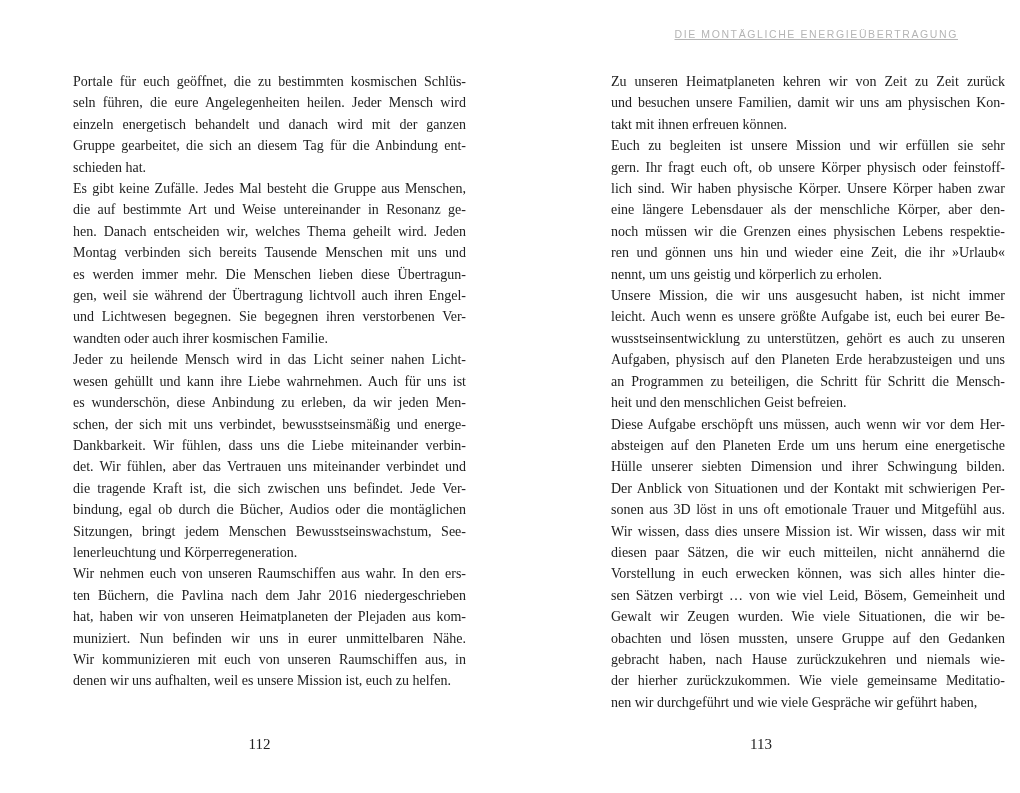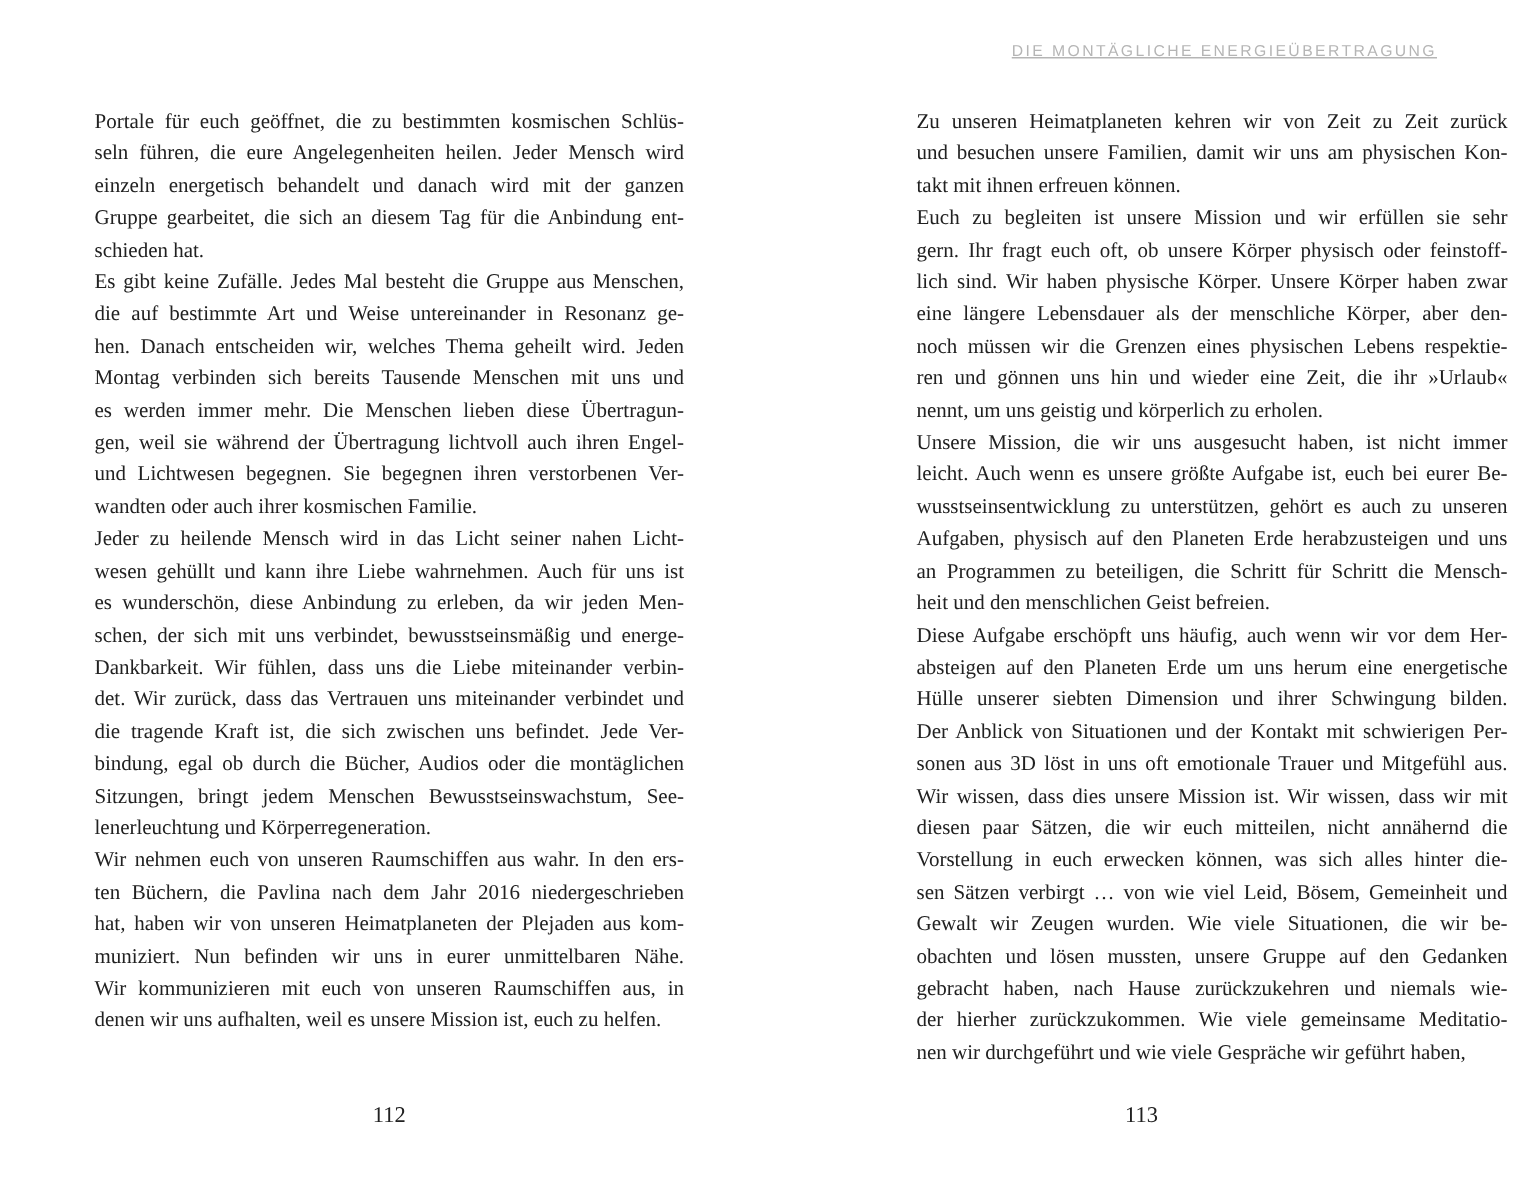--- a/index.html
+++ b/index.html
@@ -31,21 +31,21 @@
     text-decoration: underline;
   }
 
   .text-col {
     position: absolute;
     top: 71px;
     font-size: 14px;
     line-height: 21.4px;
     color: var(--ink);
   }
-  .page-left  .text-col { left: 63px;  width: 393px; }
+  .page-left  .text-col { left: 73px;  width: 393px; }
   .page-right .text-col { left: 564px; width: 394px; margin-left: 47px; }
 
   .paragraph { margin: 0; }
   .line {
     text-align: justify;
     text-align-last: justify;
     hyphens: none;
   }
   .line.last { text-align-last: left; }
 
@@ -84,21 +84,21 @@
           <div class="line">gen, weil sie während der Übertragung lichtvoll auch ihren Engel-</div>
           <div class="line">und Lichtwesen begegnen. Sie begegnen ihren verstorbenen Ver-</div>
           <div class="line last">wandten oder auch ihrer kosmischen Familie.</div>
         </div>
         <div class="paragraph">
           <div class="line">Jeder zu heilende Mensch wird in das Licht seiner nahen Licht-</div>
           <div class="line">wesen gehüllt und kann ihre Liebe wahrnehmen. Auch für uns ist</div>
           <div class="line">es wunderschön, diese Anbindung zu erleben, da wir jeden Men-</div>
           <div class="line">schen, der sich mit uns verbindet, bewusstseinsmäßig und energe-</div>
           <div class="line">Dankbarkeit. Wir fühlen, dass uns die Liebe miteinander verbin-</div>
-          <div class="line">det. Wir zurück, dass das Vertrauen uns miteinander verbindet und</div>
+          <div class="line">det. Wir fühlen, aber das Vertrauen uns miteinander verbindet und</div>
           <div class="line">die tragende Kraft ist, die sich zwischen uns befindet. Jede Ver-</div>
           <div class="line">bindung, egal ob durch die Bücher, Audios oder die montäglichen</div>
           <div class="line">Sitzungen, bringt jedem Menschen Bewusstseinswachstum, See-</div>
           <div class="line last">lenerleuchtung und Körperregeneration.</div>
         </div>
         <div class="paragraph">
           <div class="line">Wir nehmen euch von unseren Raumschiffen aus wahr. In den ers-</div>
           <div class="line">ten Büchern, die Pavlina nach dem Jahr 2016 niedergeschrieben</div>
           <div class="line">hat, haben wir von unseren Heimatplaneten der Plejaden aus kom-</div>
           <div class="line">muniziert. Nun befinden wir uns in eurer unmittelbaren Nähe.</div>
@@ -127,21 +127,21 @@
         </div>
         <div class="paragraph">
           <div class="line">Unsere Mission, die wir uns ausgesucht haben, ist nicht immer</div>
           <div class="line">leicht. Auch wenn es unsere größte Aufgabe ist, euch bei eurer Be-</div>
           <div class="line">wusstseinsentwicklung zu unterstützen, gehört es auch zu unseren</div>
           <div class="line">Aufgaben, physisch auf den Planeten Erde herabzusteigen und uns</div>
           <div class="line">an Programmen zu beteiligen, die Schritt für Schritt die Mensch-</div>
           <div class="line last">heit und den menschlichen Geist befreien.</div>
         </div>
         <div class="paragraph">
-          <div class="line">Diese Aufgabe erschöpft uns häufig, auch wenn wir vor dem Her-</div>
+          <div class="line">Diese Aufgabe erschöpft uns müssen, auch wenn wir vor dem Her-</div>
           <div class="line">absteigen auf den Planeten Erde um uns herum eine energetische</div>
           <div class="line">Hülle unserer siebten Dimension und ihrer Schwingung bilden.</div>
           <div class="line">Der Anblick von Situationen und der Kontakt mit schwierigen Per-</div>
           <div class="line">sonen aus 3D löst in uns oft emotionale Trauer und Mitgefühl aus.</div>
           <div class="line">Wir wissen, dass dies unsere Mission ist. Wir wissen, dass wir mit</div>
           <div class="line">diesen paar Sätzen, die wir euch mitteilen, nicht annähernd die</div>
           <div class="line">Vorstellung in euch erwecken können, was sich alles hinter die-</div>
           <div class="line">sen Sätzen verbirgt … von wie viel Leid, Bösem, Gemeinheit und</div>
           <div class="line">Gewalt wir Zeugen wurden. Wie viele Situationen, die wir be-</div>
           <div class="line">obachten und lösen mussten, unsere Gruppe auf den Gedanken</div>

